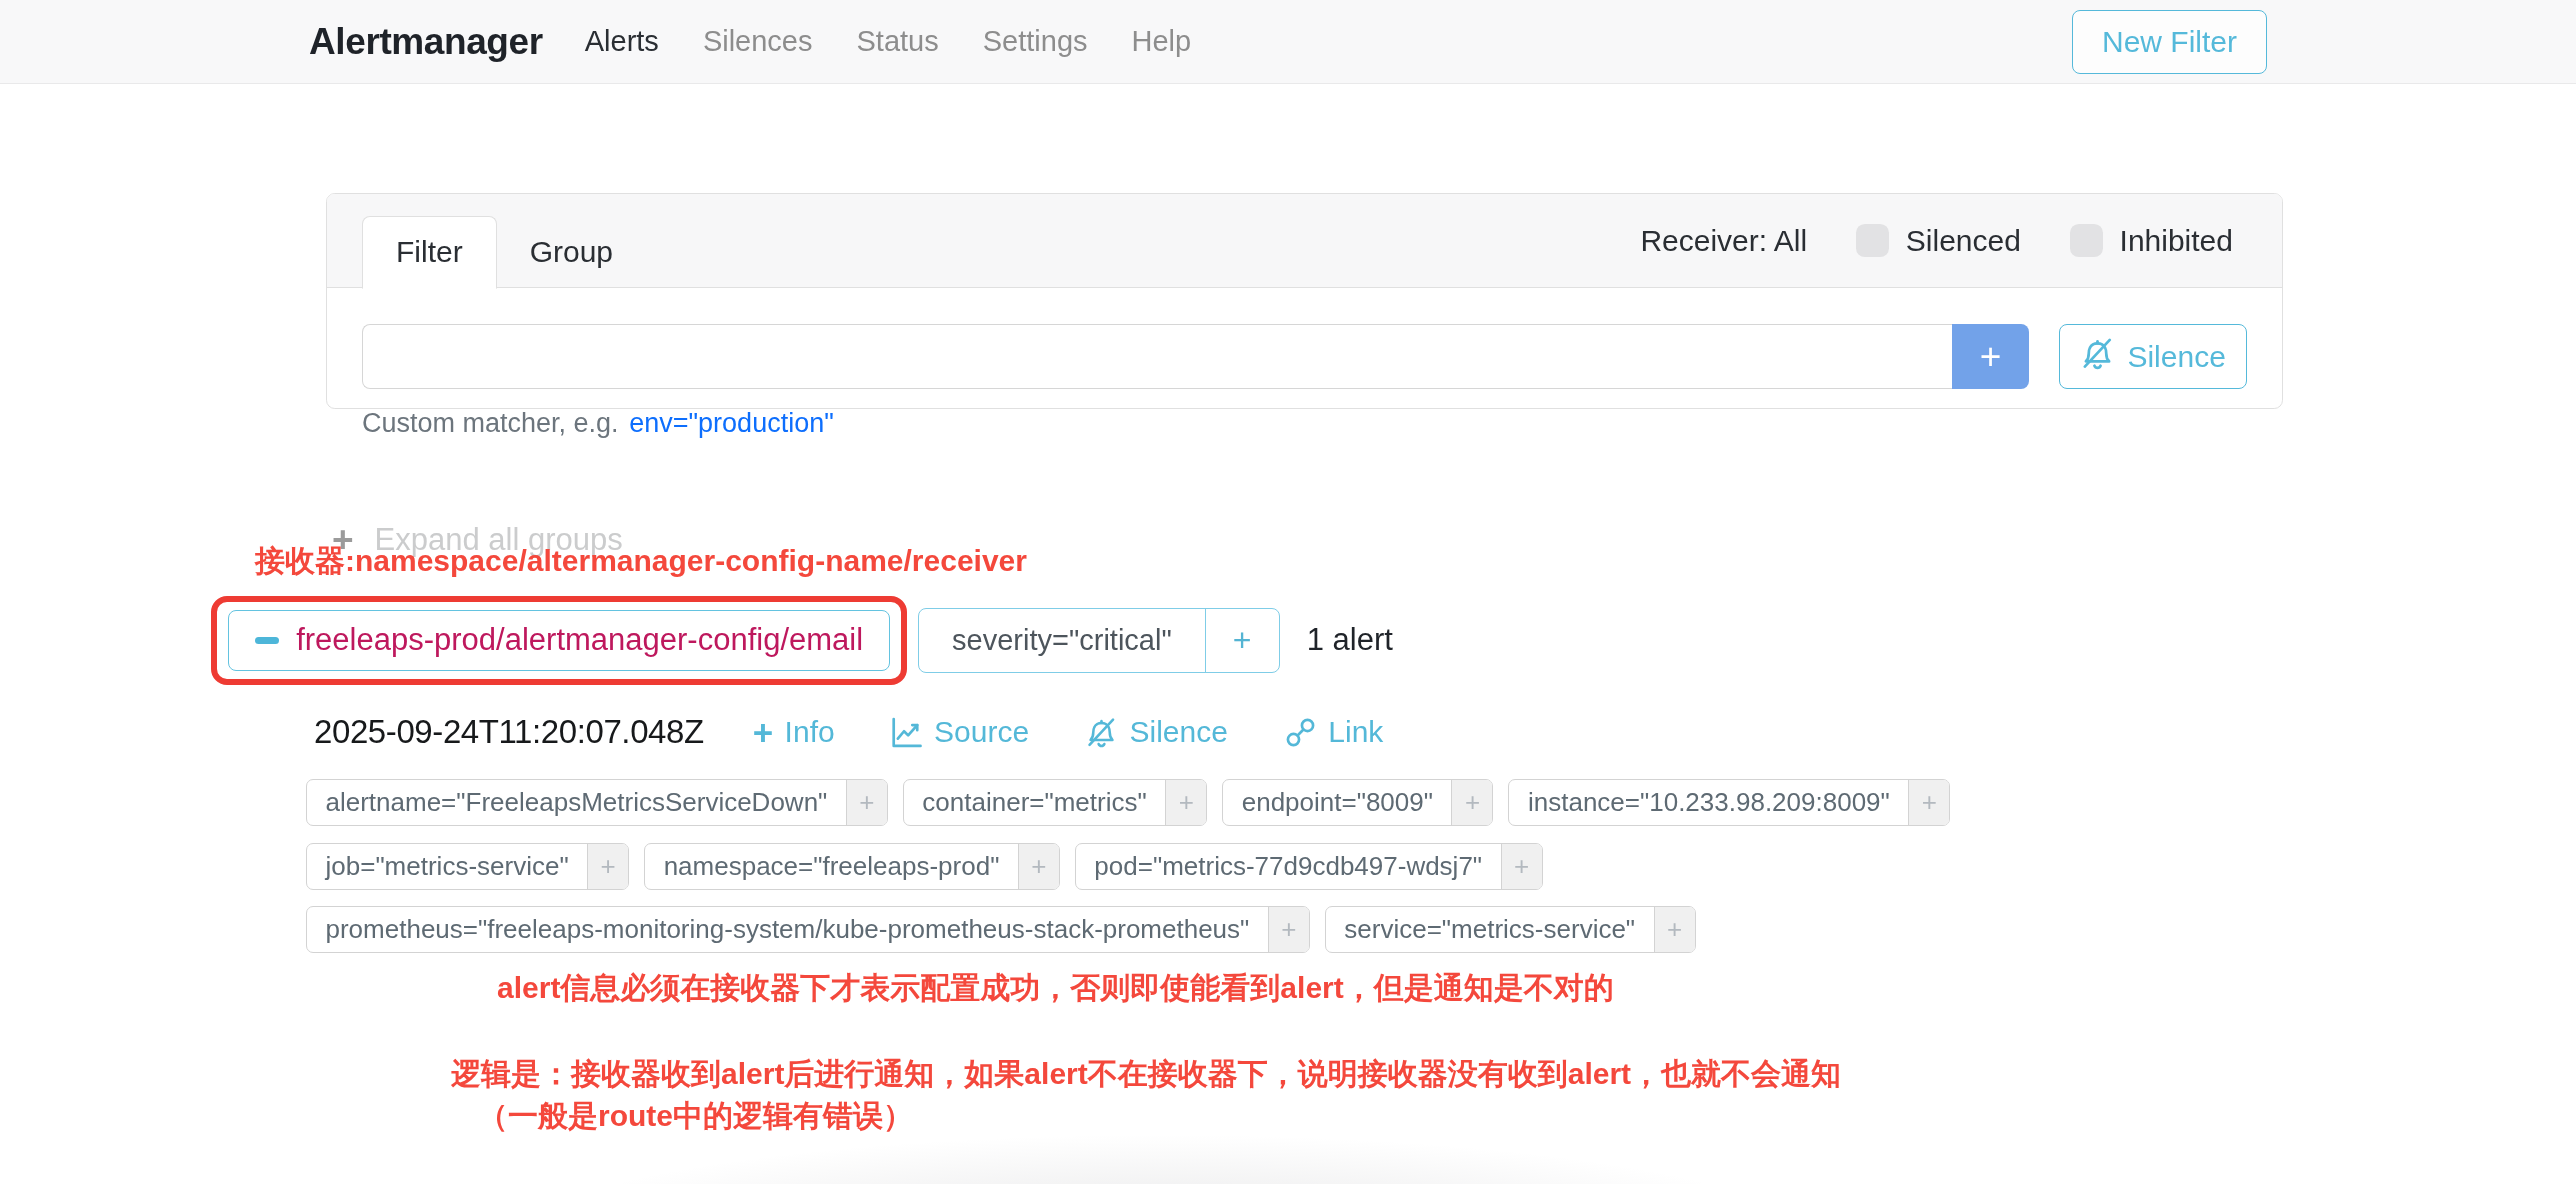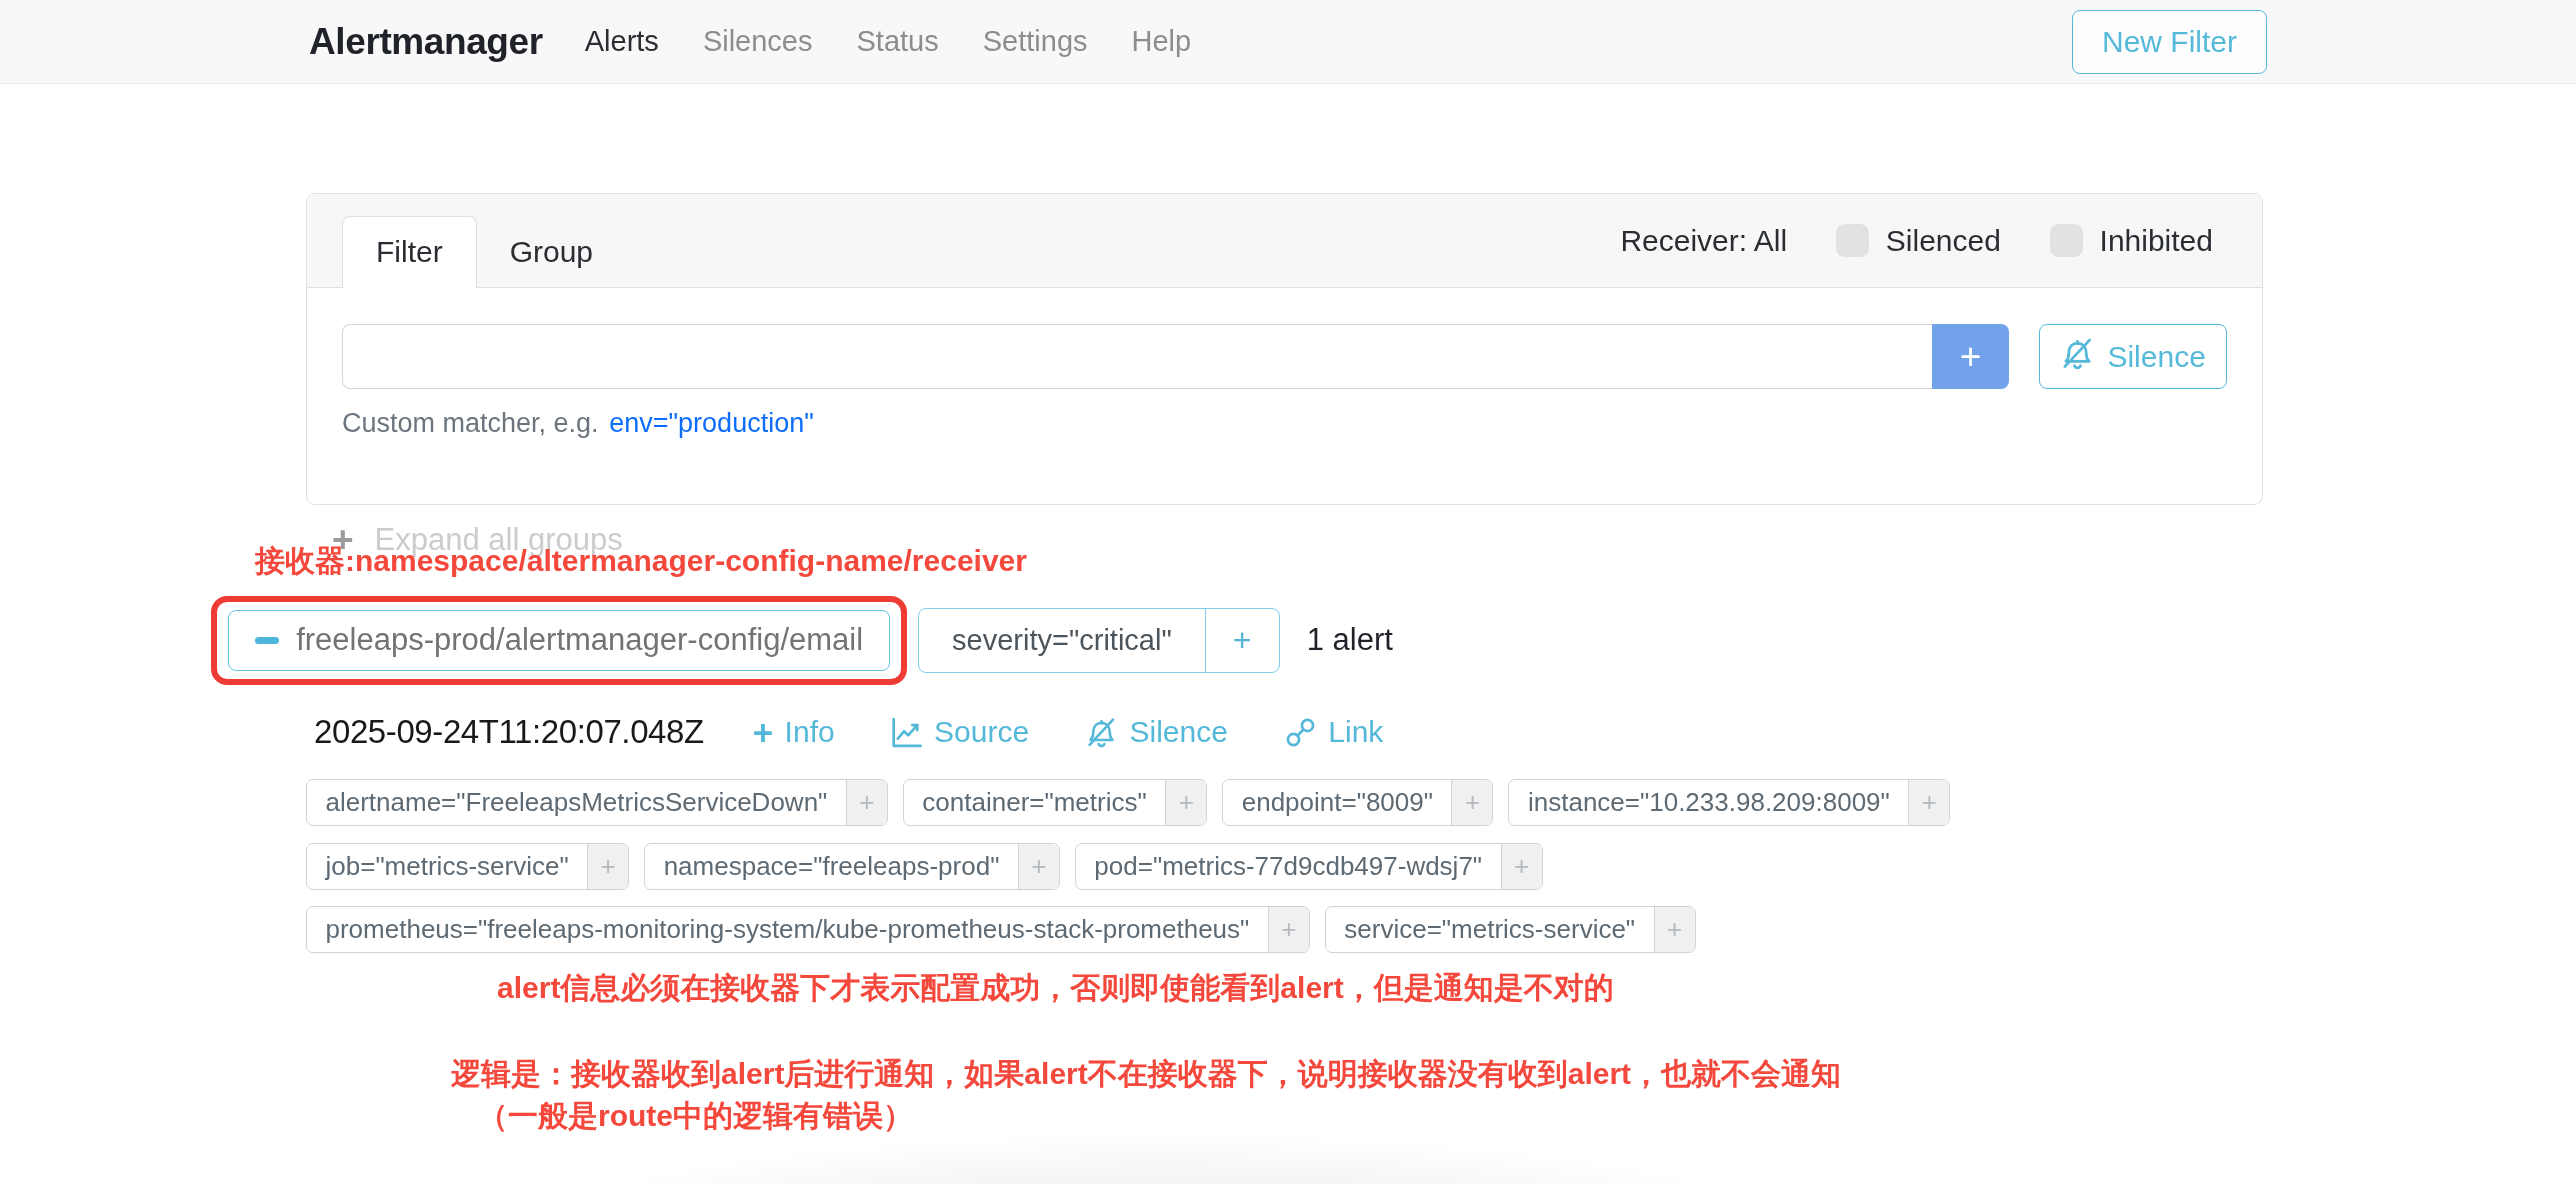--- a/index.html
+++ b/index.html
@@ -22,21 +22,21 @@
   .nav-link { font-size: 29px; color: #8d8d8d; margin-right: 44px; cursor: pointer; }
   .nav-link.active { color: #2a2e33; }
   .nav-spacer { flex: 1; }
   .new-silence-btn {
     font-size: 30px; color: #55b9da; background: #fdfdfd;
     border: 1.8px solid #55b9da; border-radius: 8px; padding: 14px 29px; cursor: pointer;
   }
 
   
   .card {
-    position: absolute; left: 306px; top: 193px; width: 1957px; height: 312px;
+    position: absolute; left: 326px; top: 193px; width: 1957px; height: 216px;
     background: #fff; border: 1.8px solid #e0e0e0; border-radius: 8.8px;
   }
   .card-header {
     position: relative; height: 94px; background: #f7f7f8;
     border-bottom: 1.8px solid #e0e0e0; border-radius: 7px 7px 0 0;
     display: flex; align-items: flex-end; padding: 0 0 0 35px;
   }
   .tab { font-size: 30px; color: #2a2e33; padding: 18.5px 33px; cursor: pointer; }
   .tab.active {
     background: #fff; border: 1.8px solid #e0e0e0; border-bottom: 1.8px solid #fff;
@@ -83,21 +83,21 @@
   .note-line3 { left: 478px; top: 1096px; }
 
   
   .group-row { position: absolute; left: 211px; top: 596px; display: flex; align-items: center; }
   .red-box {
     border: 6.2px solid #ee3b33; border-radius: 16px; padding: 8px 10.6px;
     display: inline-flex; align-items: center;
   }
   .receiver-btn {
     border: 1.8px solid #63c3e0; border-radius: 8px; background: #fff; cursor: pointer;
-    color: #737373; font-size: 31px; padding: 11.4px 26px;
+    color: #be185d; font-size: 31px; padding: 11.4px 26px;
     display: flex; align-items: center; gap: 17.6px; white-space: nowrap;
   }
   .minus-bar { width: 24px; height: 7px; border-radius: 3.5px; background: #4db6d9; }
   .severity-group {
     margin-left: 11.4px; display: flex; align-items: stretch; height: 65px;
     border: 1.8px solid #7fcde7; border-radius: 8px; background: #fff; overflow: hidden;
   }
   .severity-text { display: flex; align-items: center; padding: 0 33px; font-size: 29px; color: #4d555c; white-space: nowrap; }
   .sev-plus {
     border-left: 1.8px solid #7fcde7; width: 74px; cursor: pointer;

